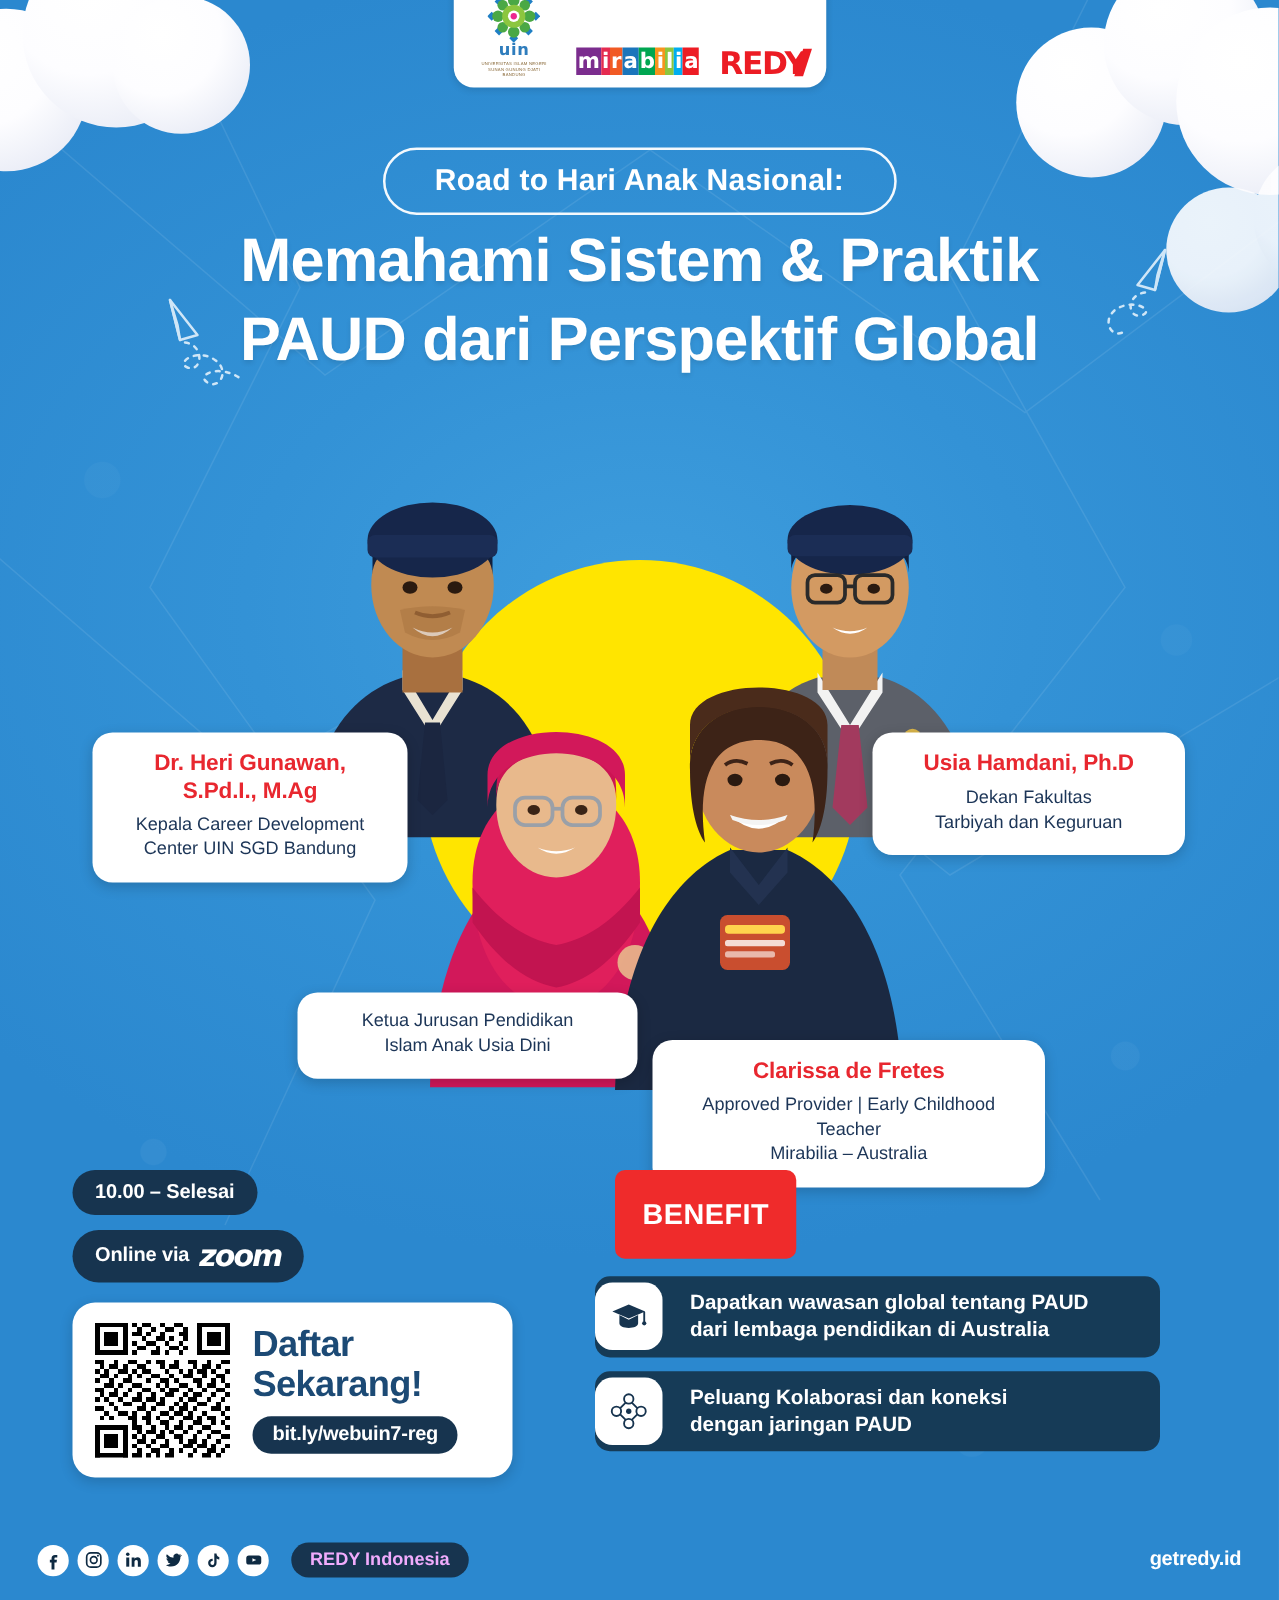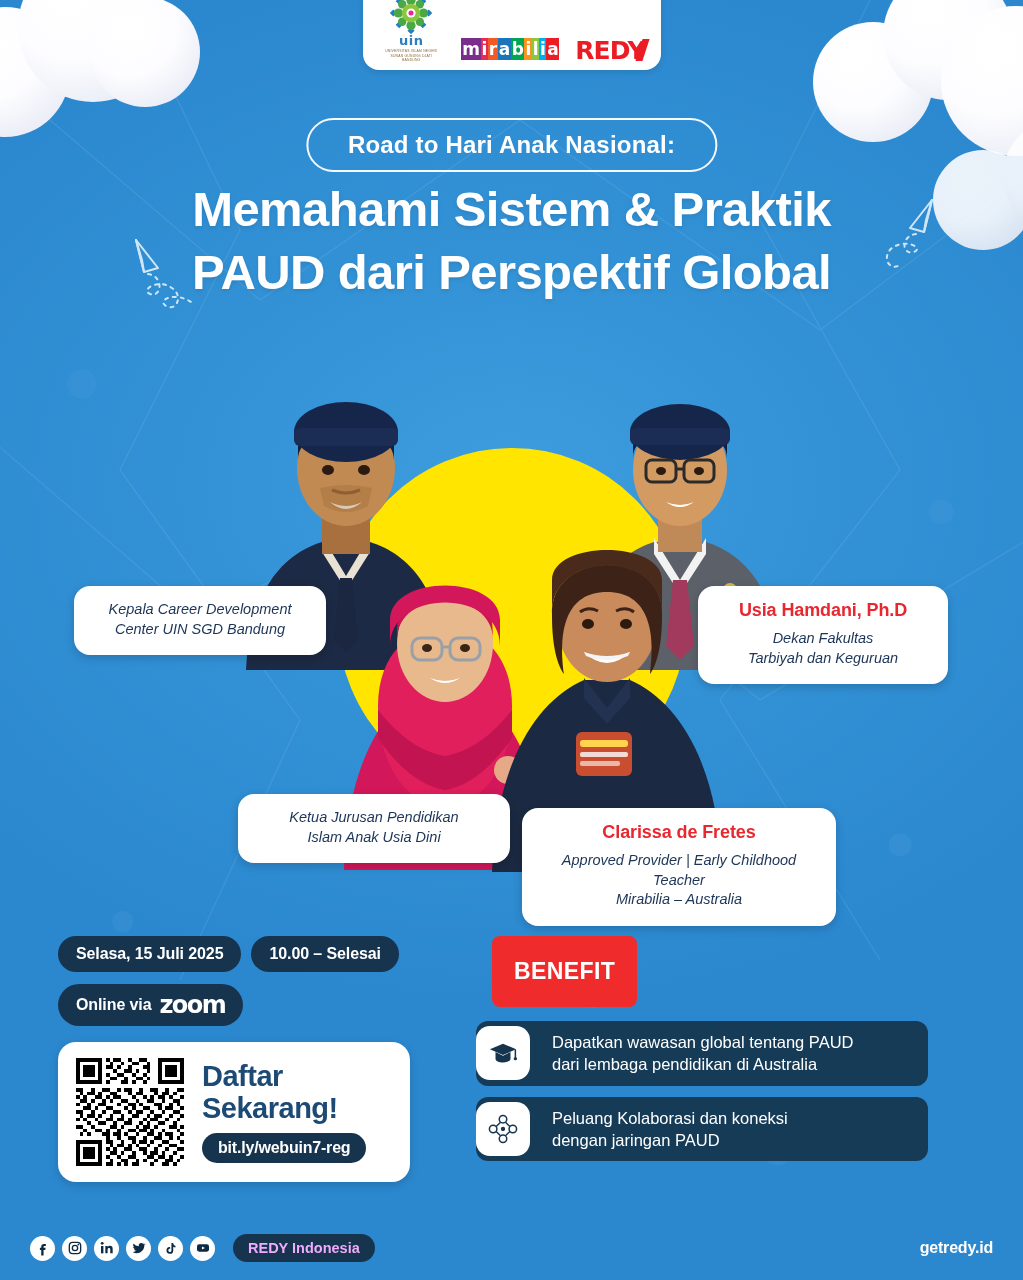--- a/index.html
+++ b/index.html
@@ -105,35 +105,35 @@
   .namecard {
     position: absolute; background: #fff; border-radius: 16px;
     padding: 14px 16px 16px; text-align: center;
     box-shadow: 0 3px 10px rgba(0,0,0,.18);
   }
   .namecard .nm {
     color: #e8272f; font-weight: 800; font-size: 18px; line-height: 1.22;
     margin-bottom: 7px; letter-spacing: -.1px;
   }
   .namecard .rl {
-    color: #1c3557; font-size: 14.5px; line-height: 1.35; font-weight: 400; font-style: italic;
+    color: #1c3557; font-size: 14.5px; line-height: 1.35; font-weight: 400;
   }
 
   
   .pill {
     display: inline-flex; align-items: center; justify-content: center;
     background: #17344f; color: #fff; border-radius: 22px;
     font-weight: 700; font-size: 16px; padding: 9px 18px; letter-spacing: -.1px;
   }
   .info-col { position: absolute; left: 58px; top: 936px; width: 352px; }
   .pill-row { display: flex; gap: 10px; margin-bottom: 12px; }
   .zoom-pill { display: inline-flex; align-items: center; gap: 8px; }
   .zoom-word {
     font-size: 24px; font-weight: 800; letter-spacing: -1.6px;
-    font-family: "DejaVu Sans", sans-serif; line-height: 1;
+    font-family: "DejaVu Sans", sans-serif; line-height: 1; font-style: italic;
   }
 
   .reg-card {
     background: #fff; border-radius: 18px; padding: 16px 18px;
     display: flex; align-items: center; gap: 18px;
     box-shadow: 0 3px 10px rgba(0,0,0,.16);
     margin-top: 16px; width: 352px;
   }
   .qr { width: 108px; height: 108px; flex: 0 0 108px; }
   .reg-right { flex: 1; }
@@ -158,21 +158,21 @@
     position: relative; background: #163b57; border-radius: 12px;
     min-height: 62px; margin-bottom: 11px;
     display: flex; align-items: center; padding-left: 76px; padding-right: 16px;
     padding-top: 10px; padding-bottom: 10px;
   }
   .benefit-icon {
     position: absolute; left: 0; top: 50%; transform: translateY(-50%);
     width: 54px; height: 54px; background: #fff; border-radius: 14px;
     display: flex; align-items: center; justify-content: center;
   }
-  .benefit-text { color: #fff; font-size: 16.5px; line-height: 1.35; font-weight: 400; }
+  .benefit-text { color: #fff; font-size: 16.5px; line-height: 1.35; font-weight: 700; }
 
   
   .footer {
     position: absolute; left: 0; right: 0; bottom: 0; height: 64px;
     display: flex; align-items: center; padding: 0 30px;
   }
   .social { display: flex; align-items: center; gap: 7px; }
   .sicon {
     width: 25px; height: 25px; border-radius: 50%; background: #fff;
     display: flex; align-items: center; justify-content: center;
@@ -363,20 +363,24 @@
       <path d="M104 200 Q127 222 150 200 Q127 214 104 200 Z" fill="#ffffff"></path>
       <path d="M104 200 Q127 208 150 200 L148 204 Q127 212 106 204 Z" fill="#f4f4f4"></path>
       <rect x="96" y="280" width="56" height="44" rx="6" fill="#e8552b" opacity=".85"></rect>
       <rect x="100" y="288" width="48" height="7" rx="3" fill="#ffd34d"></rect>
       <rect x="100" y="300" width="48" height="5" rx="2" fill="#ffffff" opacity=".8"></rect>
       <rect x="100" y="309" width="40" height="5" rx="2" fill="#ffffff" opacity=".6"></rect>
     </svg>
   </div>
 
   <div class="namecard" style="left:74px; top:586px; width:252px;">
+    <div class="nm">
+      <span>Dr. Heri Gunawan,</span><br>
+      <span>S.Pd.I., M.Ag</span>
+    </div>
     <div class="rl">
       <span>Kepala Career Development</span><br>
       <span>Center UIN SGD Bandung</span>
     </div>
   </div>
 
   <div class="namecard" style="left:698px; top:586px; width:250px;">
     <div class="nm">
       <span>Usia Hamdani, Ph.D</span>
     </div>
@@ -386,33 +390,32 @@
     </div>
   </div>
 
   <div class="namecard" style="left:238px; top:794px; width:272px;">
     <div class="rl">
       <span>Ketua Jurusan Pendidikan</span><br>
       <span>Islam Anak Usia Dini</span>
     </div>
   </div>
 
-  <div class="namecard" style="left:522px; top:808px; width:314px;">
+  <div class="namecard" style="left:522px; top:832px; width:314px;">
     <div class="nm">
       <span>Clarissa de Fretes</span>
     </div>
     <div class="rl">
       <span>Approved Provider | Early Childhood Teacher</span><br>
       <span>Mirabilia – Australia</span>
     </div>
   </div>
 
   <div class="info-col">
     <div class="pill-row">
-      <span class="pill">Selasa, 15 Juli 2025</span>
       <span class="pill">10.00 – Selesai</span>
     </div>
     <div class="pill zoom-pill">
       <span>Online via</span>
       <span class="zoom-word">zoom</span>
     </div>
 
     <div class="reg-card">
       <svg class="qr" viewBox="0 0 29 29" shape-rendering="crispEdges">
         <rect width="29" height="29" fill="#ffffff"></rect>

